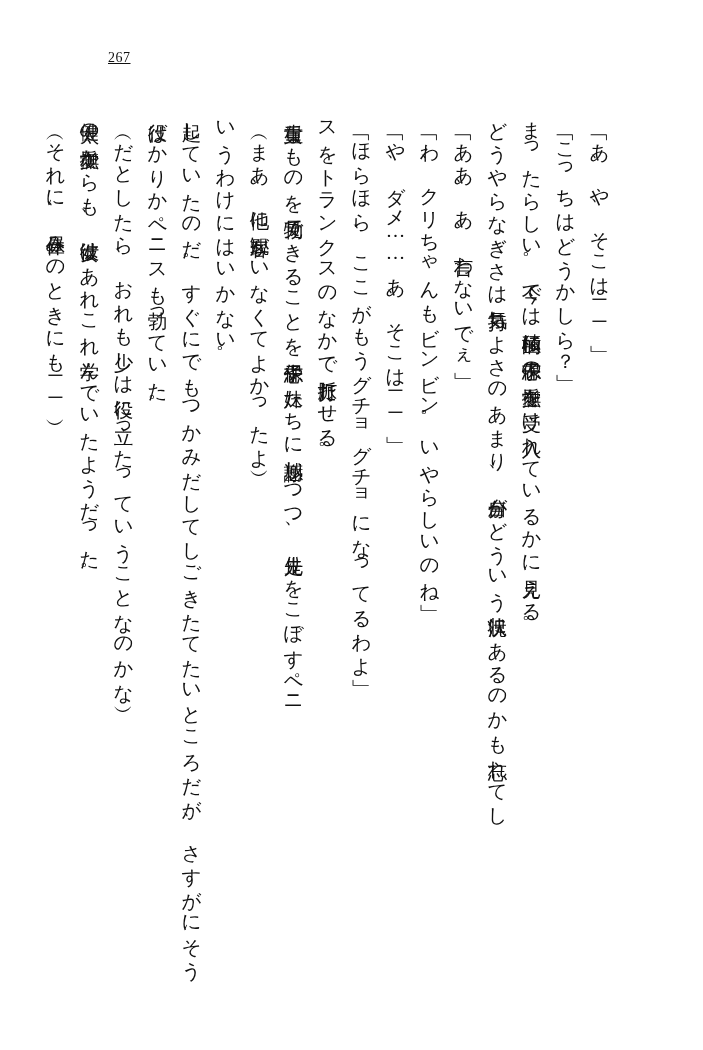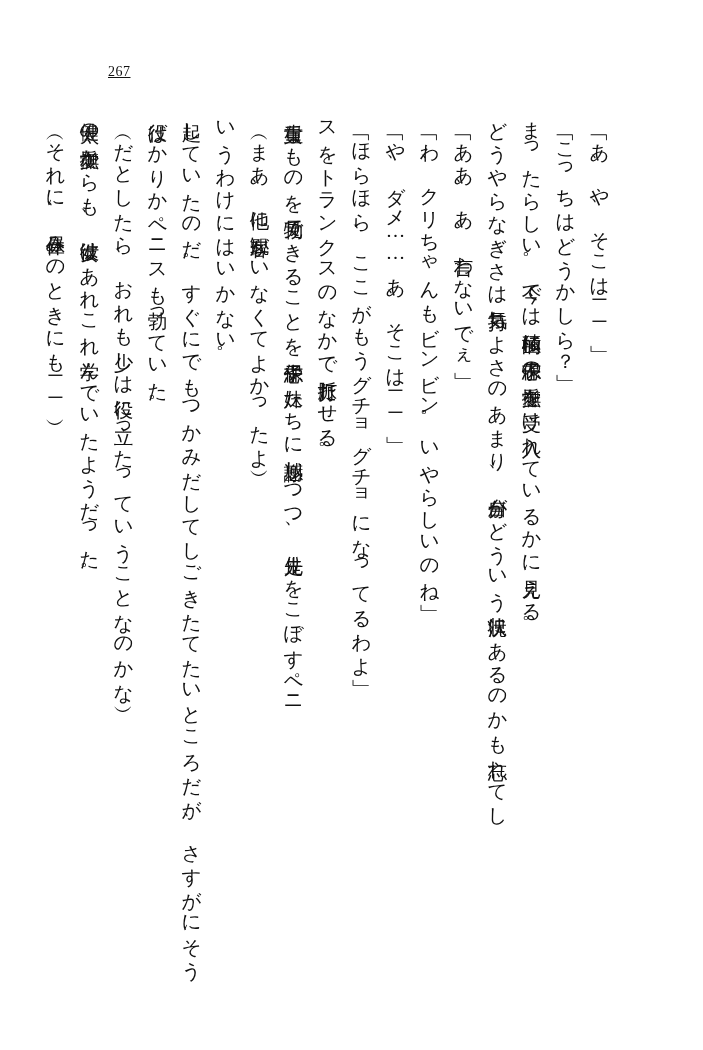--- a/index.html
+++ b/index.html
@@ -12,21 +12,21 @@
   }
   .page {
     position: relative;
     width: 703px;
     height: 1050px;
     background: #ffffff;
     overflow: hidden;
   }
   .page-number {
     position: absolute;
-    top: 64px;
+    top: 50px;
     left: 108px;
     font-size: 14px;
     color: #111111;
     letter-spacing: 0.5px;
     font-family: "Liberation Serif", "DejaVu Serif", serif;
     text-decoration: underline;
   }
   
   .body-text {
     position: absolute;

